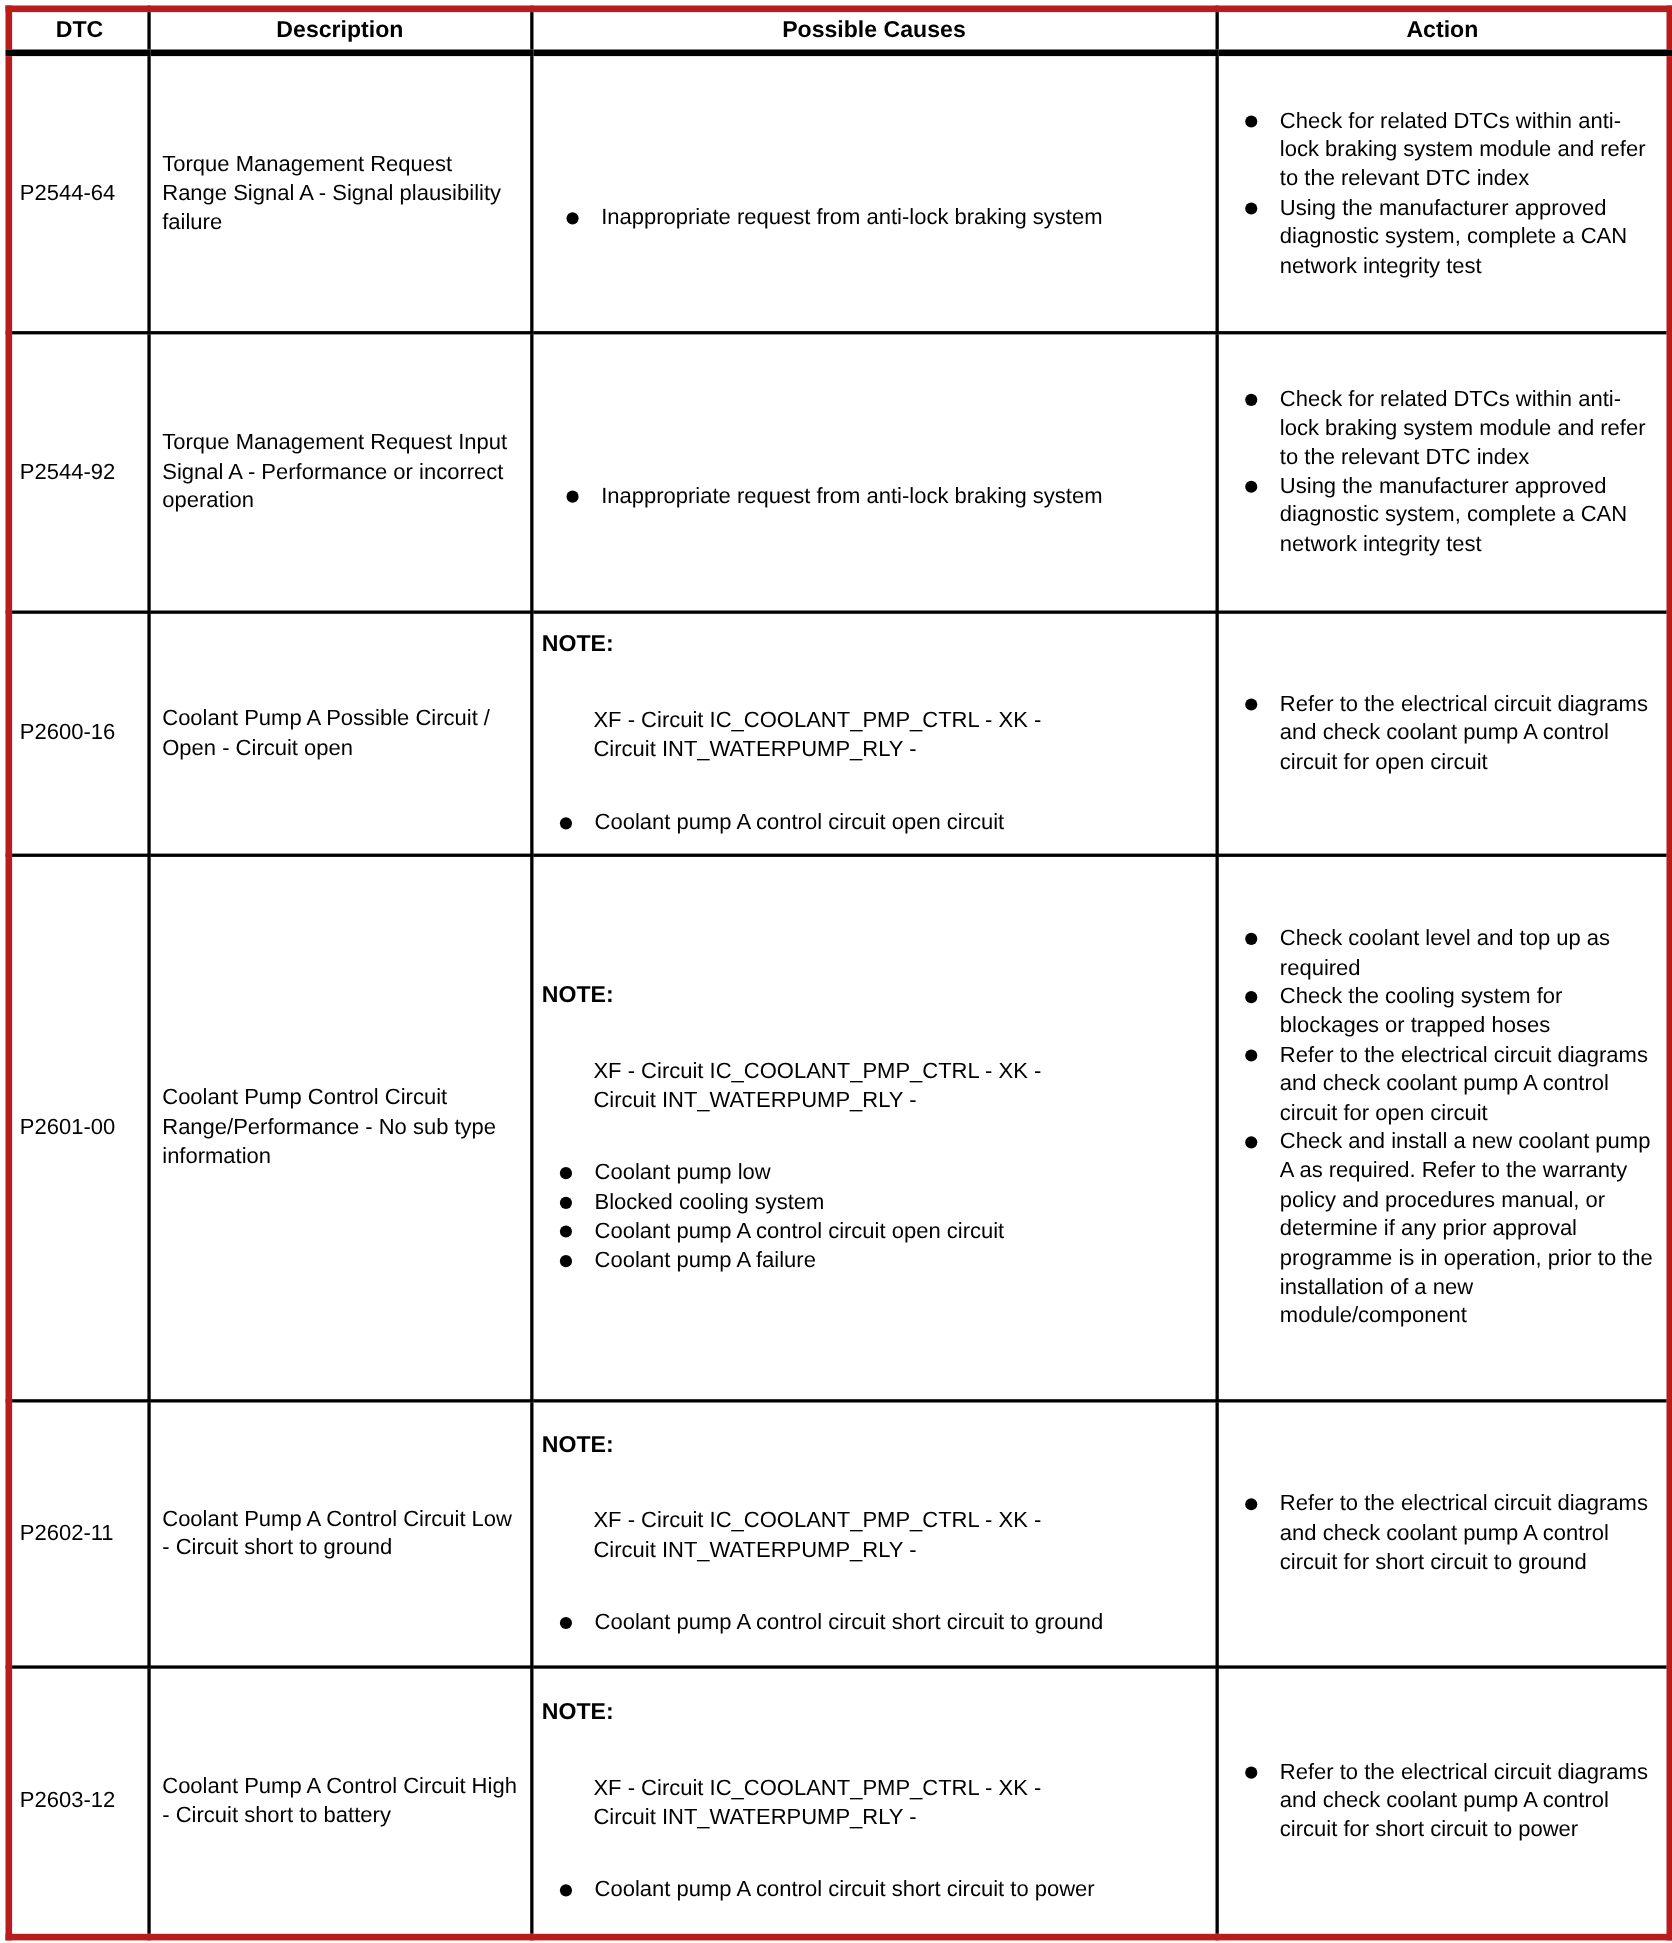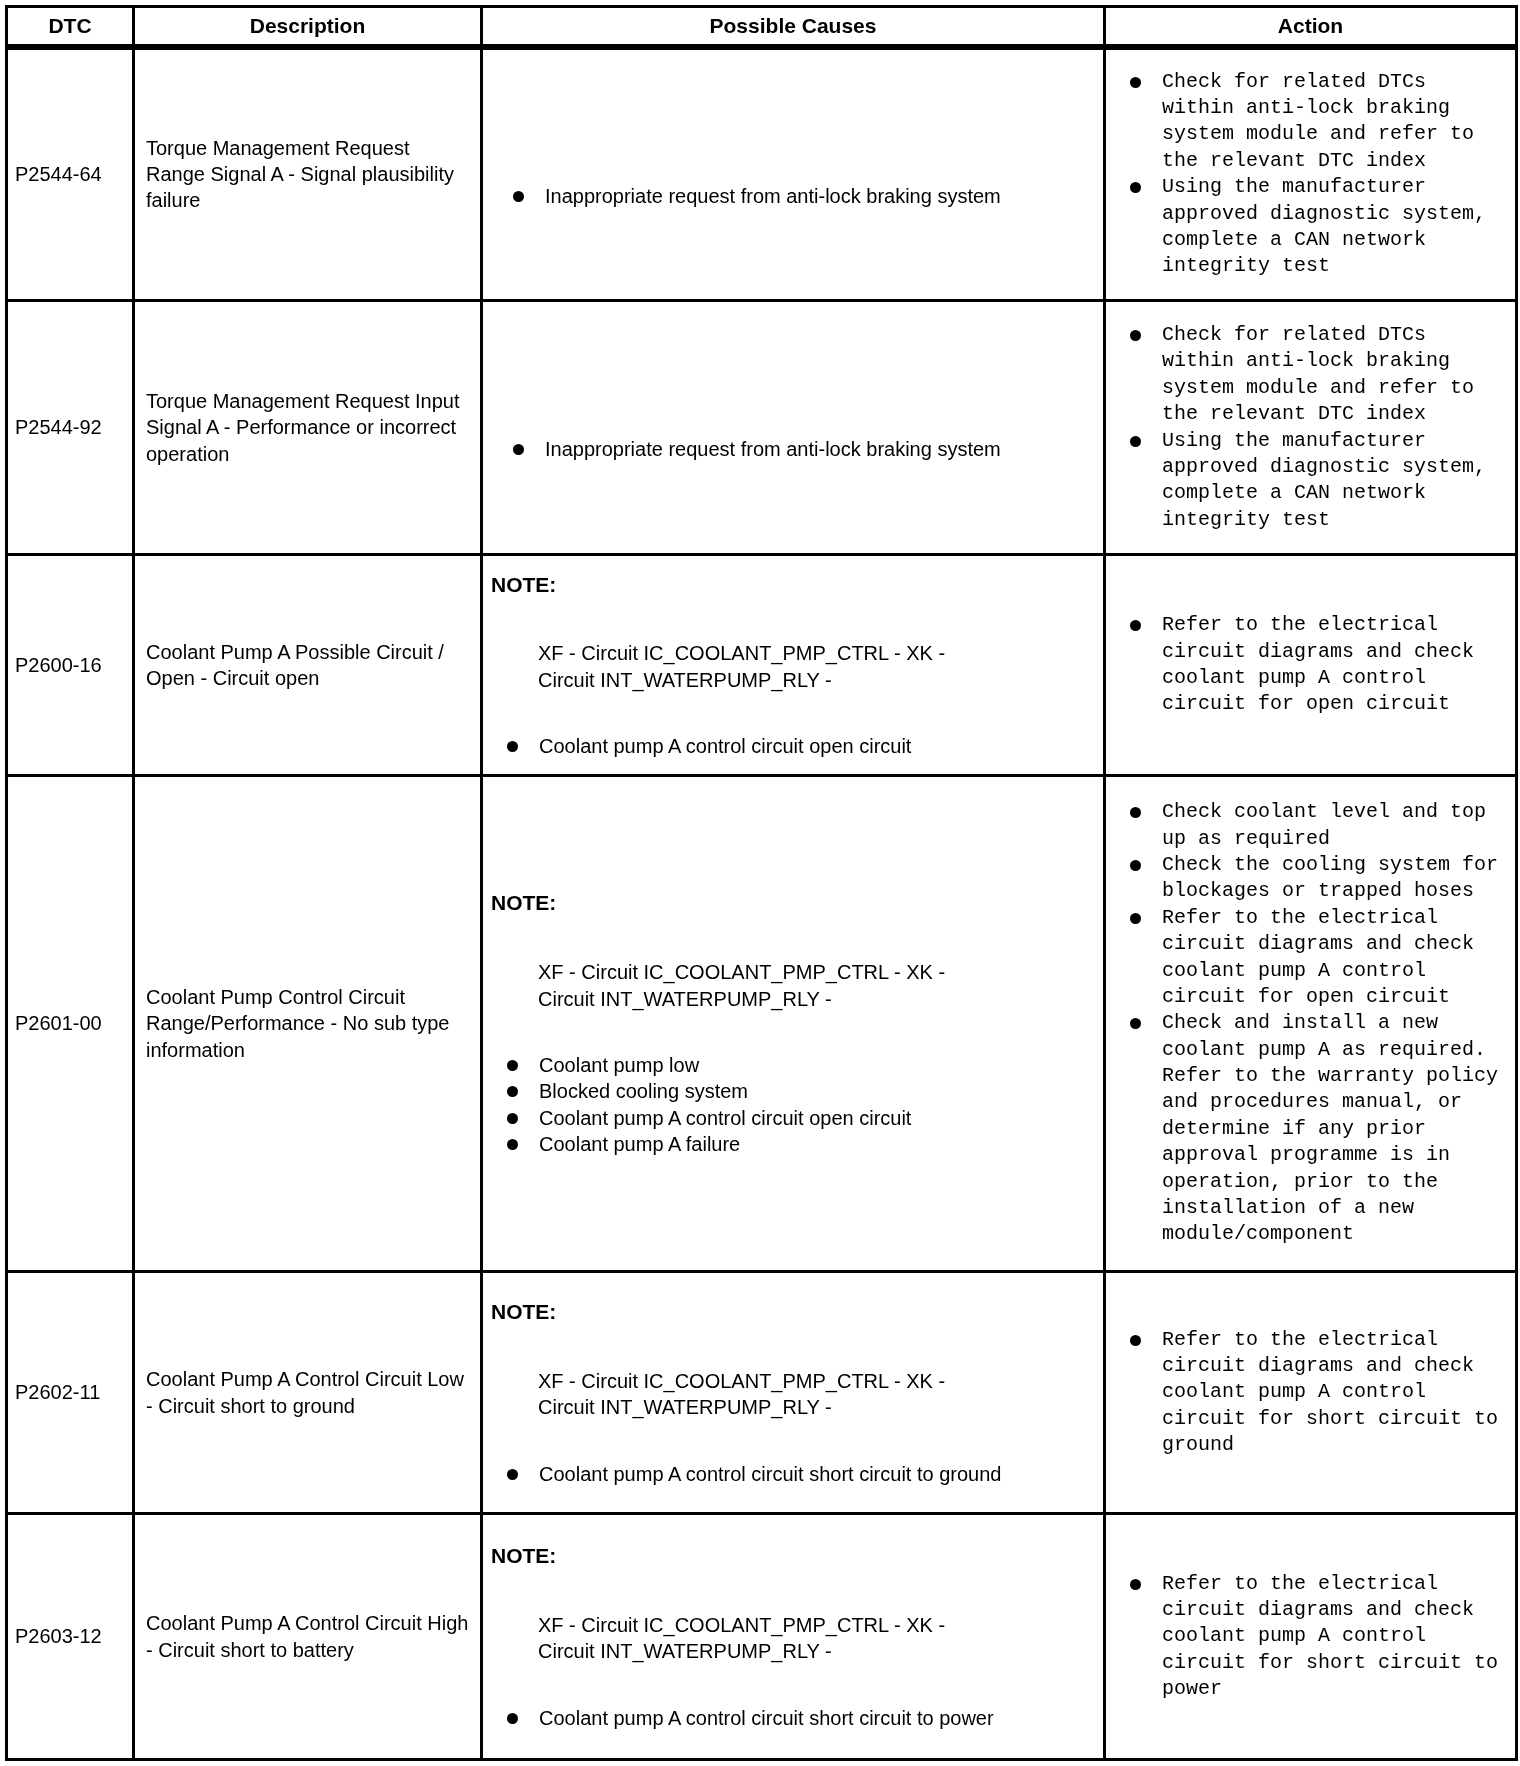--- a/index.html
+++ b/index.html
@@ -14,21 +14,21 @@
     width: 1520px;
     height: 1766px;
     padding: 5px;
     background: #ffffff;
   }
   table.dtc-table {
     border-collapse: collapse;
     table-layout: fixed;
     width: 1510px;
     height: 1756px;
-    border: 2px solid #b91c1c;
+    border: 6px solid #b91c1c;
   }
   col.c-dtc    { width: 127px; }
   col.c-desc   { width: 348px; }
   col.c-causes { width: 623px; }
   col.c-action { width: 412px; }
   th, td {
     border: 3px solid #000000;
     vertical-align: middle;
     box-sizing: border-box;
   }
@@ -41,21 +41,21 @@
     padding: 2px 4px;
   }
   td {
     font-size: 20px;
     line-height: 1.32;
     padding: 8px 10px;
   }
   td.cell-dtc  { padding: 8px 4px 8px 7px; }
   td.cell-desc { padding: 8px 8px 8px 11px; }
   td.cell-causes { padding: 10px 10px 10px 8px; }
-  td.cell-action { padding: 10px 6px 10px 10px; font-family: Liberation Mono, monospace; }
+  td.cell-action { padding: 10px 6px 10px 10px; }
 
   .note-label {
     font-weight: bold;
     font-size: 21px;
     margin: 0 0 42px 0;
   }
   .note-circuit {
     margin: 0 0 40px 47px;
     white-space: pre-line;
   }

